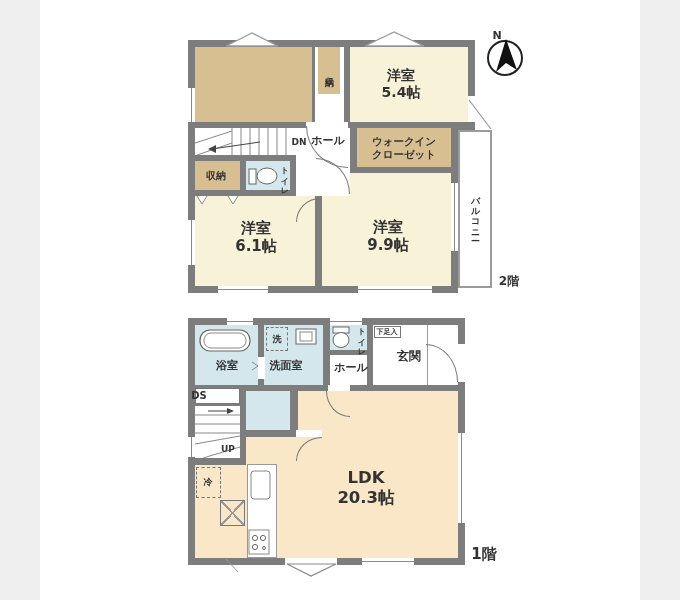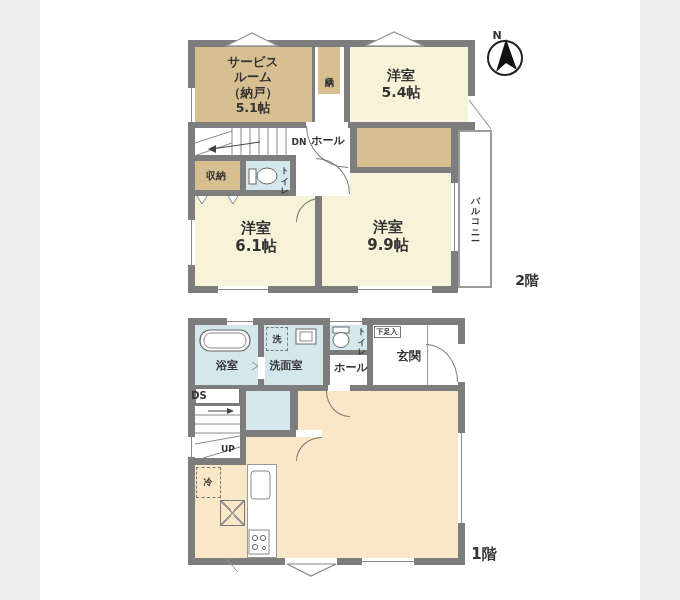--- a/index.html
+++ b/index.html
@@ -166,43 +166,43 @@
       <rect x="249" y="530" width="20" height="24" fill="#fff" stroke="#888"></rect>
       <circle cx="255" cy="538" r="2.6" fill="none" stroke="#666"></circle>
       <circle cx="263" cy="538" r="2.6" fill="none" stroke="#666"></circle>
       <circle cx="255" cy="547" r="2.6" fill="none" stroke="#666"></circle>
       <circle cx="264" cy="548" r="1.5" fill="none" stroke="#666"></circle>
     </g>
 
     <path d="M252,362 L258,366 L252,370" fill="none" stroke="#888" stroke-width="1"></path>
   </svg>
 
-  <div class="lbl" style="left:253px;top:84px;font-size:12.5px">サービス
-ルーム
-（納戸）
-5.1帖</div>
   <div class="lbl vert" style="left:329px;top:71px;font-size:9px">収納</div>
   <div class="lbl" style="left:401px;top:84px;font-size:14px">洋室
 5.4帖</div>
   <div class="lbl" style="left:299px;top:142px;font-size:9px">DN</div>
   <div class="lbl" style="left:328px;top:141px;font-size:11px">ホール</div>
+  <div class="lbl" style="left:404px;top:148px;font-size:10.5px">ウォークイン
+クローゼット</div>
   <div class="lbl" style="left:216px;top:176px;font-size:10px">収納</div>
   <div class="lbl vert" style="left:284px;top:176px;font-size:8px">トイレ</div>
   <div class="lbl" style="left:256px;top:237px;font-size:15px">洋室
 6.1帖</div>
   <div class="lbl" style="left:388px;top:236px;font-size:15px">洋室
 9.9帖</div>
   <div class="lbl vert" style="left:475px;top:213px;font-size:9px">バルコニー</div>
   <div class="lbl" style="left:497px;top:36px;font-size:11px">N</div>
-  <div class="lbl" style="left:527px;top:281px;font-size:14px">2階</div>
+  <div class="lbl" style="left:509px;top:281px;font-size:12px">2階</div>
 
   <div class="lbl" style="left:227px;top:366px;font-size:11px">浴室</div>
   <div class="lbl" style="left:277px;top:339px;font-size:9px">洗</div>
   <div class="lbl" style="left:286px;top:366px;font-size:11px">洗面室</div>
   <div class="lbl vert" style="left:361px;top:337px;font-size:8px">トイレ</div>
   <div class="lbl" style="left:387px;top:332px;font-size:7px">下足入</div>
   <div class="lbl" style="left:409px;top:356px;font-size:12px">玄関</div>
   <div class="lbl" style="left:351px;top:368px;font-size:11px">ホール</div>
   <div class="lbl" style="left:199px;top:396px;font-size:10px">DS</div>
   <div class="lbl" style="left:228px;top:449px;font-size:9px">UP</div>
   <div class="lbl" style="left:208px;top:482px;font-size:9px">冷</div>
+  <div class="lbl" style="left:366px;top:488px;font-size:16.5px">LDK
+20.3帖</div>
   <div class="lbl" style="left:484px;top:554px;font-size:15px">1階</div>
 </div>
 
 </body></html>

